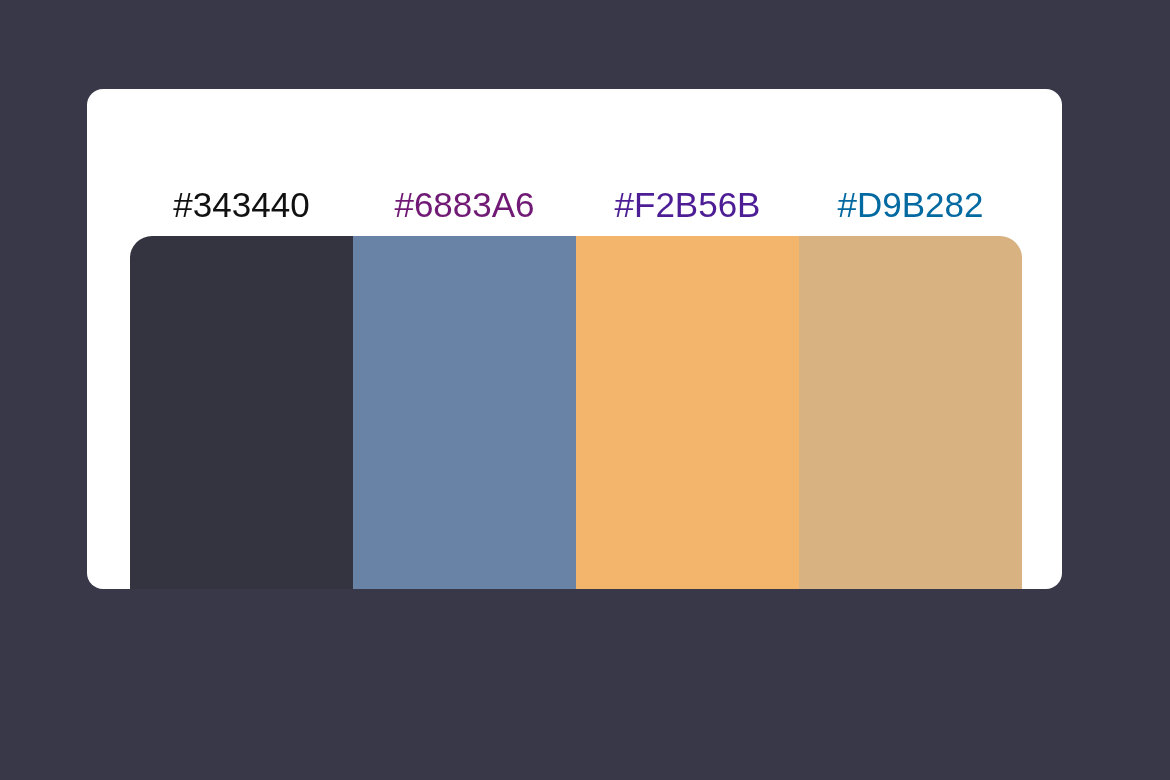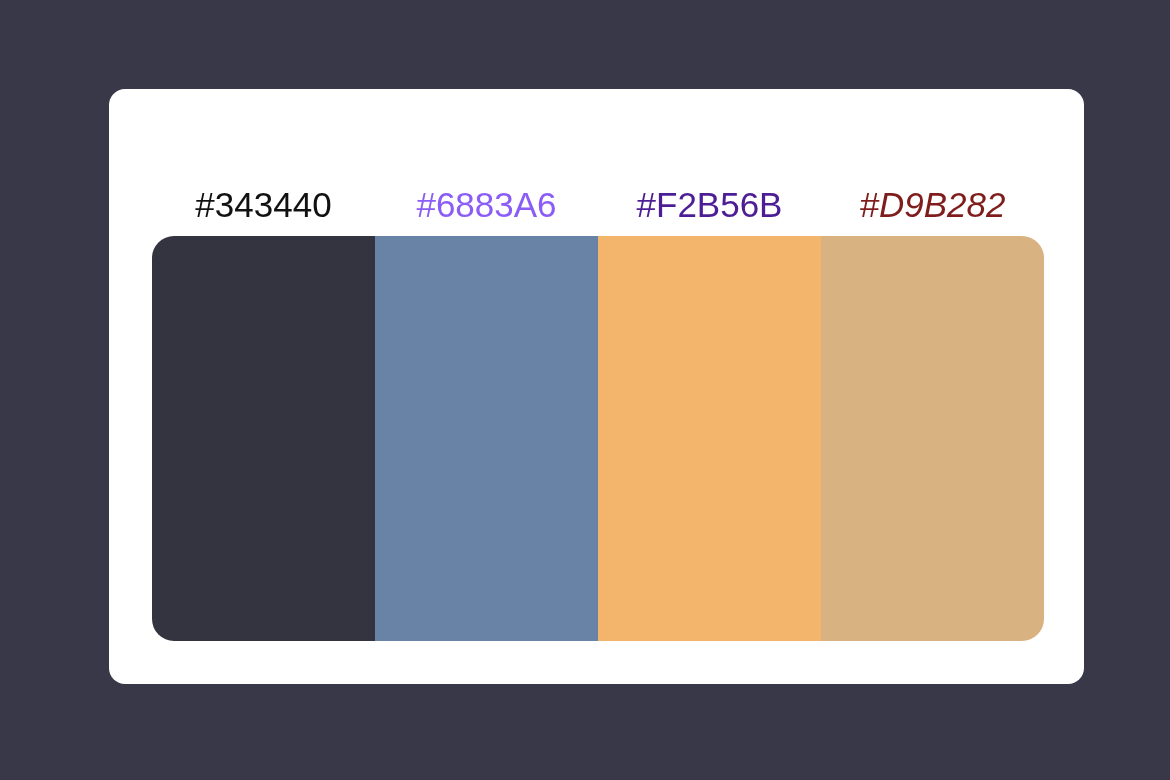--- a/index.html
+++ b/index.html
@@ -12,24 +12,24 @@
 
   body {
     background: #383848;
     font-family: "Liberation Sans", sans-serif;
     display: block;
     position: relative;
   }
 
   #palette-card {
     position: absolute;
-    left: 109px;
+    left: 87px;
     top: 89px;
     width: 975px;
-    height: 595px;
+    height: 500px;
     background: #ffffff;
     border-radius: 16px;
     overflow: hidden;
     padding-left: 28px;
   }
 
   #labels-row {
     position: absolute;
     left: 43px;
     top: 75px;
@@ -69,23 +69,23 @@
     height: 100%;
   }
 </style>
 </head>
 <body style="background-color: rgb(56, 56, 72);">
 
 <div id="palette-card" style="background-color: rgb(255, 255, 255);">
 
   <div id="labels-row">
     <div class="swatch-label" style="color: rgb(17, 17, 17);">#343440</div>
-    <div class="swatch-label" style="color: #8b5cf6;">#6883A6</div>
+    <div class="swatch-label" style="color: #701a75;">#6883A6</div>
     <div class="swatch-label" style="color: #4c1d95;">#F2B56B</div>
-    <div class="swatch-label" style="color: #7f1d1d; font-style: italic;">#D9B282</div>
+    <div class="swatch-label" style="color: #0369a1;">#D9B282</div>
   </div>
 
   <div id="swatches-row">
     <div class="swatch-block" style="background-color: rgb(52, 52, 64);"></div>
     <div class="swatch-block" style="background-color: rgb(104, 131, 166);"></div>
     <div class="swatch-block" style="background-color: rgb(242, 181, 107);"></div>
     <div class="swatch-block" style="background-color: rgb(217, 178, 130);"></div>
   </div>
 
 </div>

